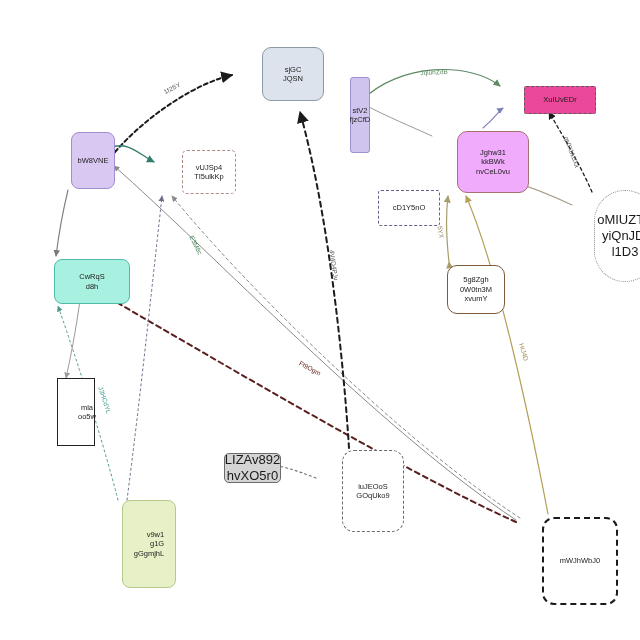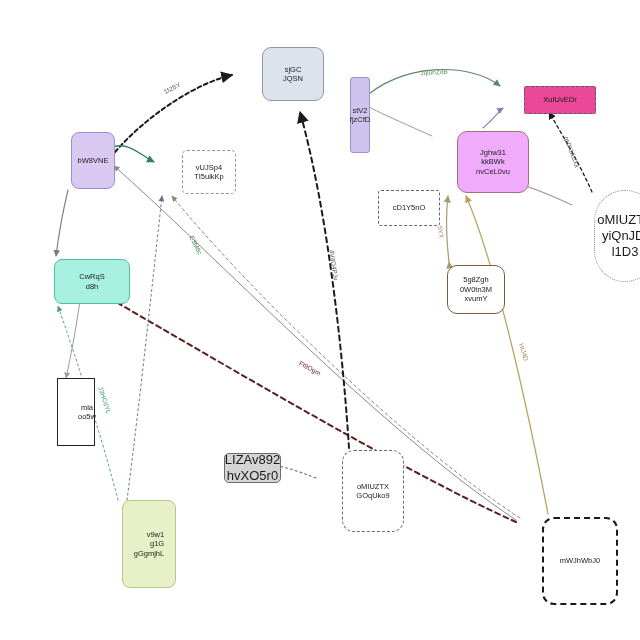--- a/index.html
+++ b/index.html
@@ -180,19 +180,19 @@
     <div class="node" style="left: 98px; top: 500px; width: 54px; height: 88px; background: rgb(232, 240, 200); border-radius: 8px; font-size: 7.5px; border: 1.2px solid rgb(181, 201, 138); text-align: right;">
       <span class="nlabel">v9w1
 g1G
 gGgmjhL</span>
     </div>
     <div class="node" style="left: 200px; top: 453px; width: 57px; height: 30px; background: rgb(212, 212, 212); border-radius: 5px; font-size: 13px; border: 1.1px solid rgb(107, 107, 107);">
       <span class="nlabel">LIZAv892
 hvXO5r0</span>
     </div>
     <div class="node" style="left: 318px; top: 450px; width: 62px; height: 82px; background: rgb(255, 255, 255); border-radius: 12px; font-size: 7.5px; border: 1.2px dashed rgb(107, 107, 107);">
-      <span class="nlabel">oMIUZTX
+      <span class="nlabel">iuJEOoS
 GOqUko9</span>
     </div>
     <div class="node" style="left: 518px; top: 517px; width: 76px; height: 88px; background: rgb(255, 255, 255); border-radius: 12px; font-size: 7.5px; border: 2px dashed rgb(27, 27, 27);">
       <span class="nlabel">mWJhWbJ0</span>
     </div>
   </div>
 
 </body></html>

